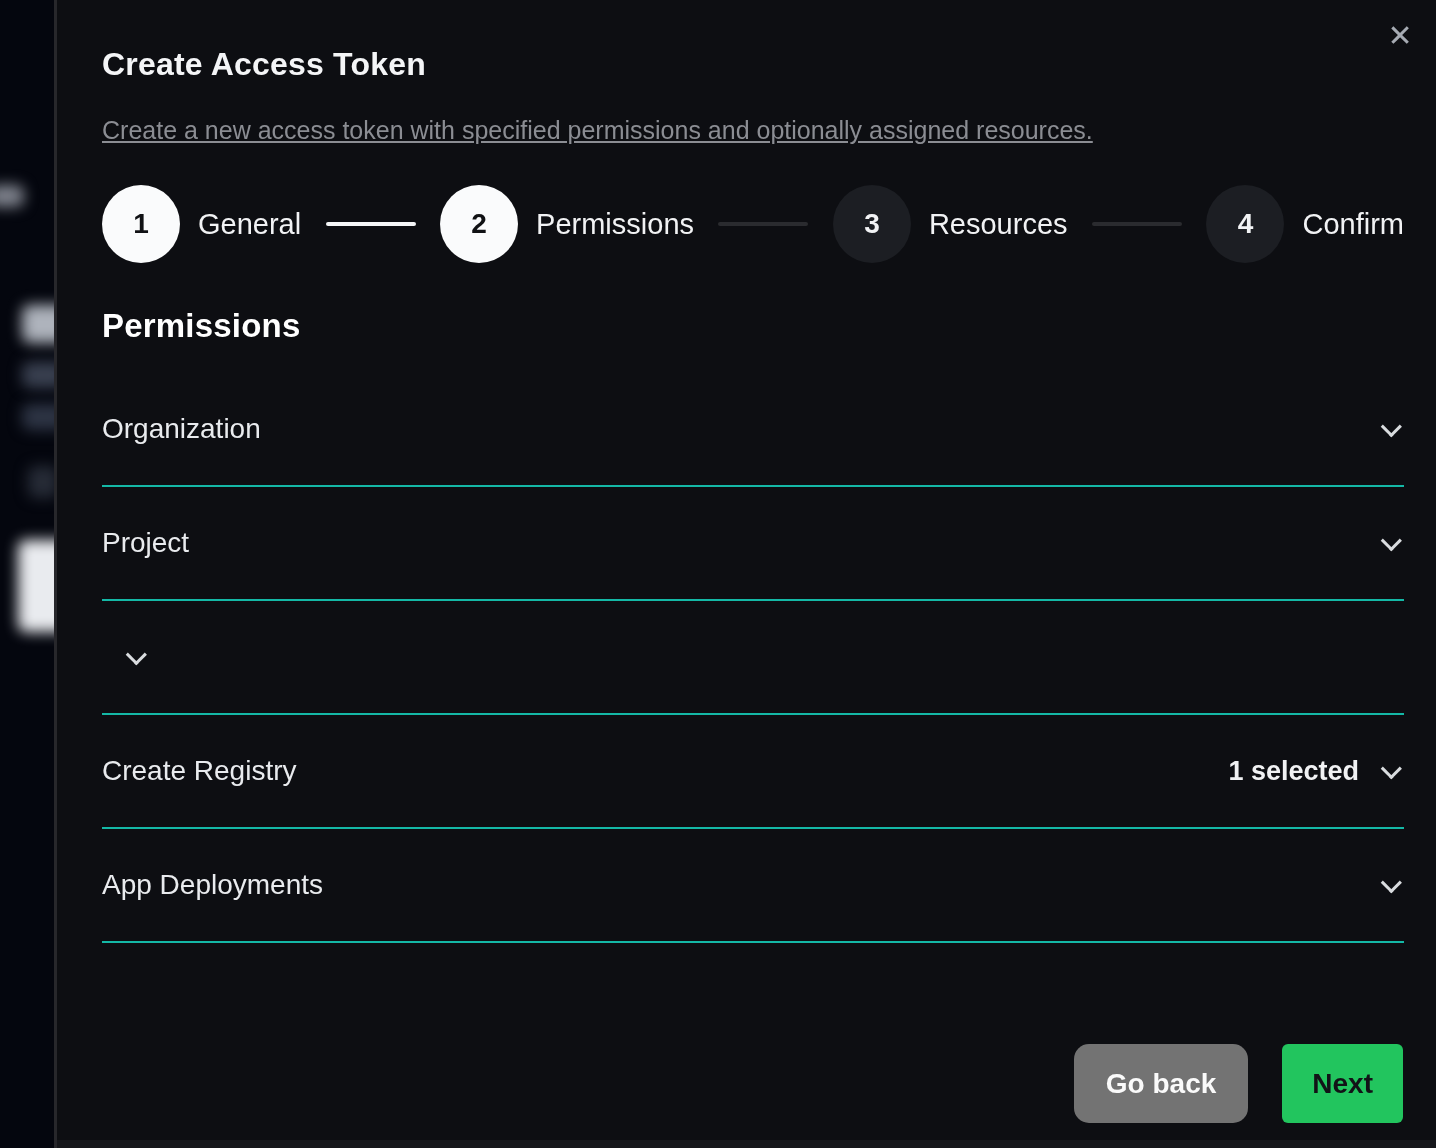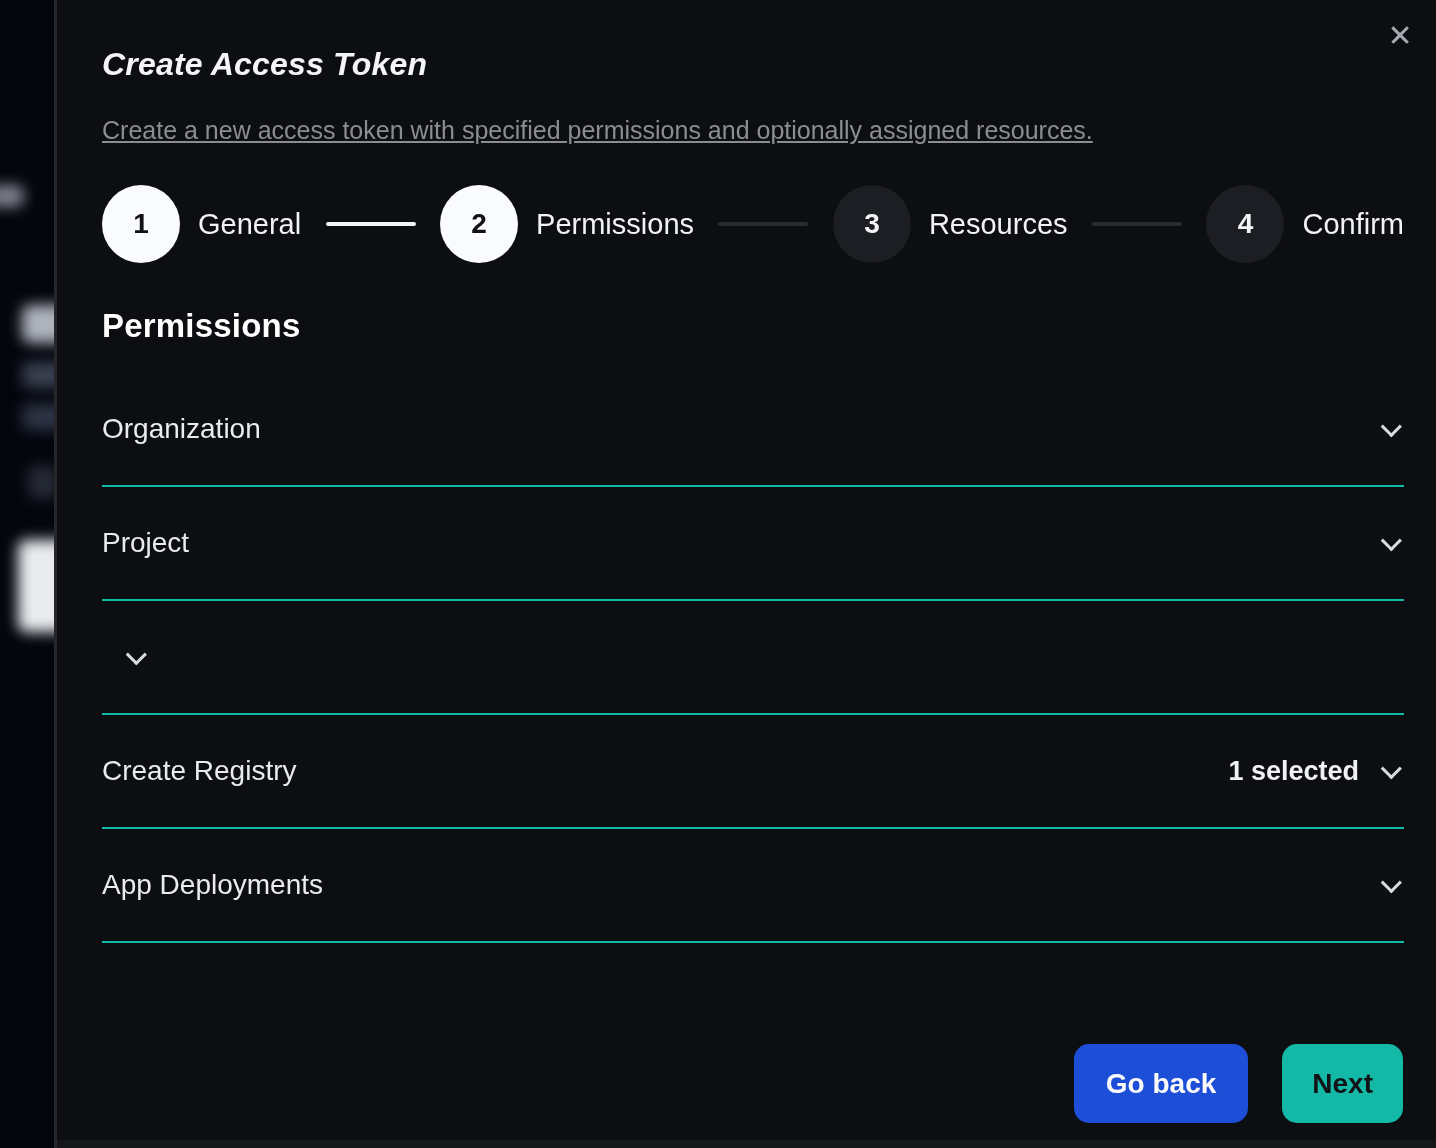--- a/index.html
+++ b/index.html
@@ -56,21 +56,20 @@
     font-family: "Liberation Sans", sans-serif;
     cursor: pointer;
     text-align: center;
   }
 
   .modal-title {
     color: #f4f5f7;
     font-size: 32px;
     font-weight: 700;
     letter-spacing: 0.2px;
-    font-style: italic;
   }
 
   .modal-subtitle {
     margin-top: 33px;
     color: #8b8d93;
     font-size: 25px;
     font-weight: 400;
     text-decoration: underline;
   }
 
@@ -147,22 +146,22 @@
   .btn {
     height: 79px;
     border: none;
     border-radius: 15px;
     font-family: "Liberation Sans", sans-serif;
     font-size: 28px;
     font-weight: 600;
     cursor: pointer;
     display: flex; align-items: center; justify-content: center;
   }
-  .btn-goback { background: #1d4ed8; color: #fafafa; padding: 0 32px; }
-  .btn-next   { background: #14b8a6; color: #121317; padding: 0 30px; }
+  .btn-goback { background: #737373; color: #fafafa; padding: 0 32px; }
+  .btn-next   { background: #22c55e; color: #121317; padding: 0 30px; border-radius: 6px; }
 
   .bottom-strip {
     position: absolute;
     left: 0; bottom: 0;
     width: 100%; height: 8px;
     background: #16171b;
   }
 </style>
 </head>
 <body>

